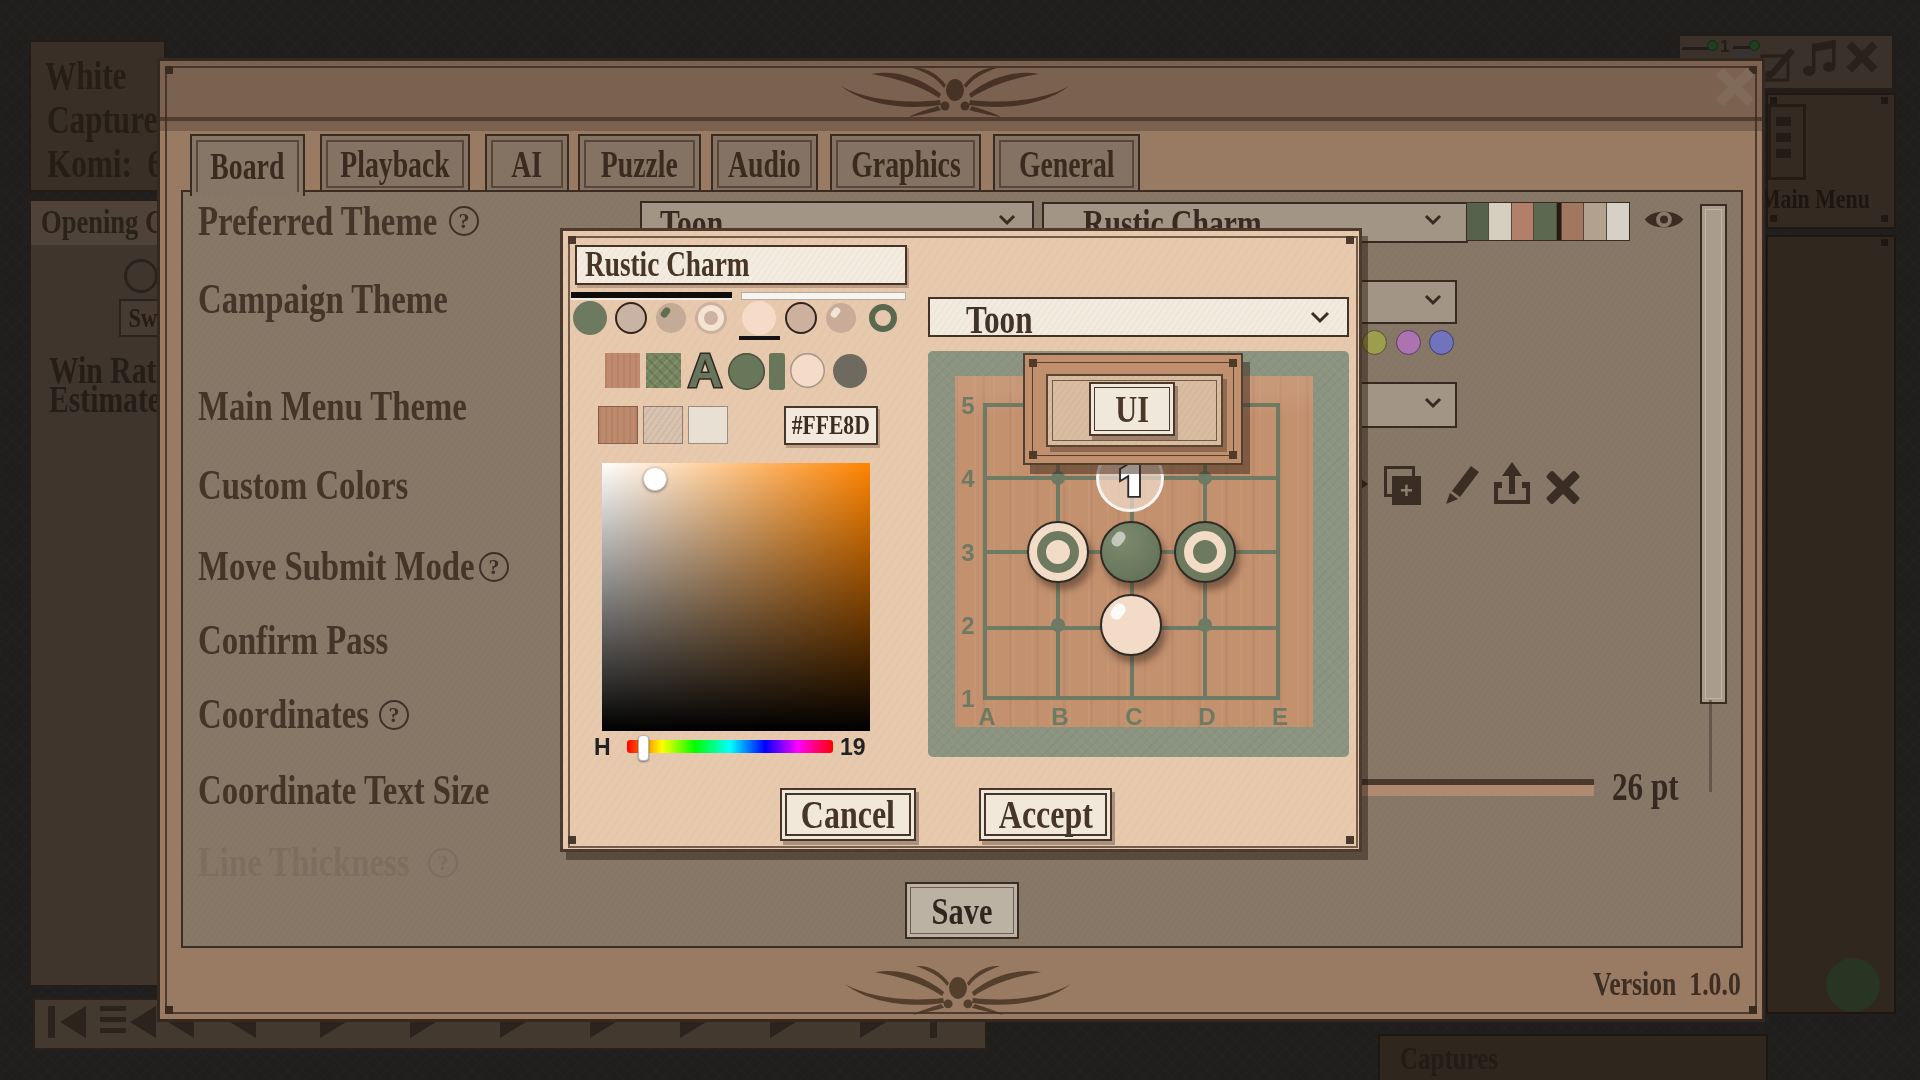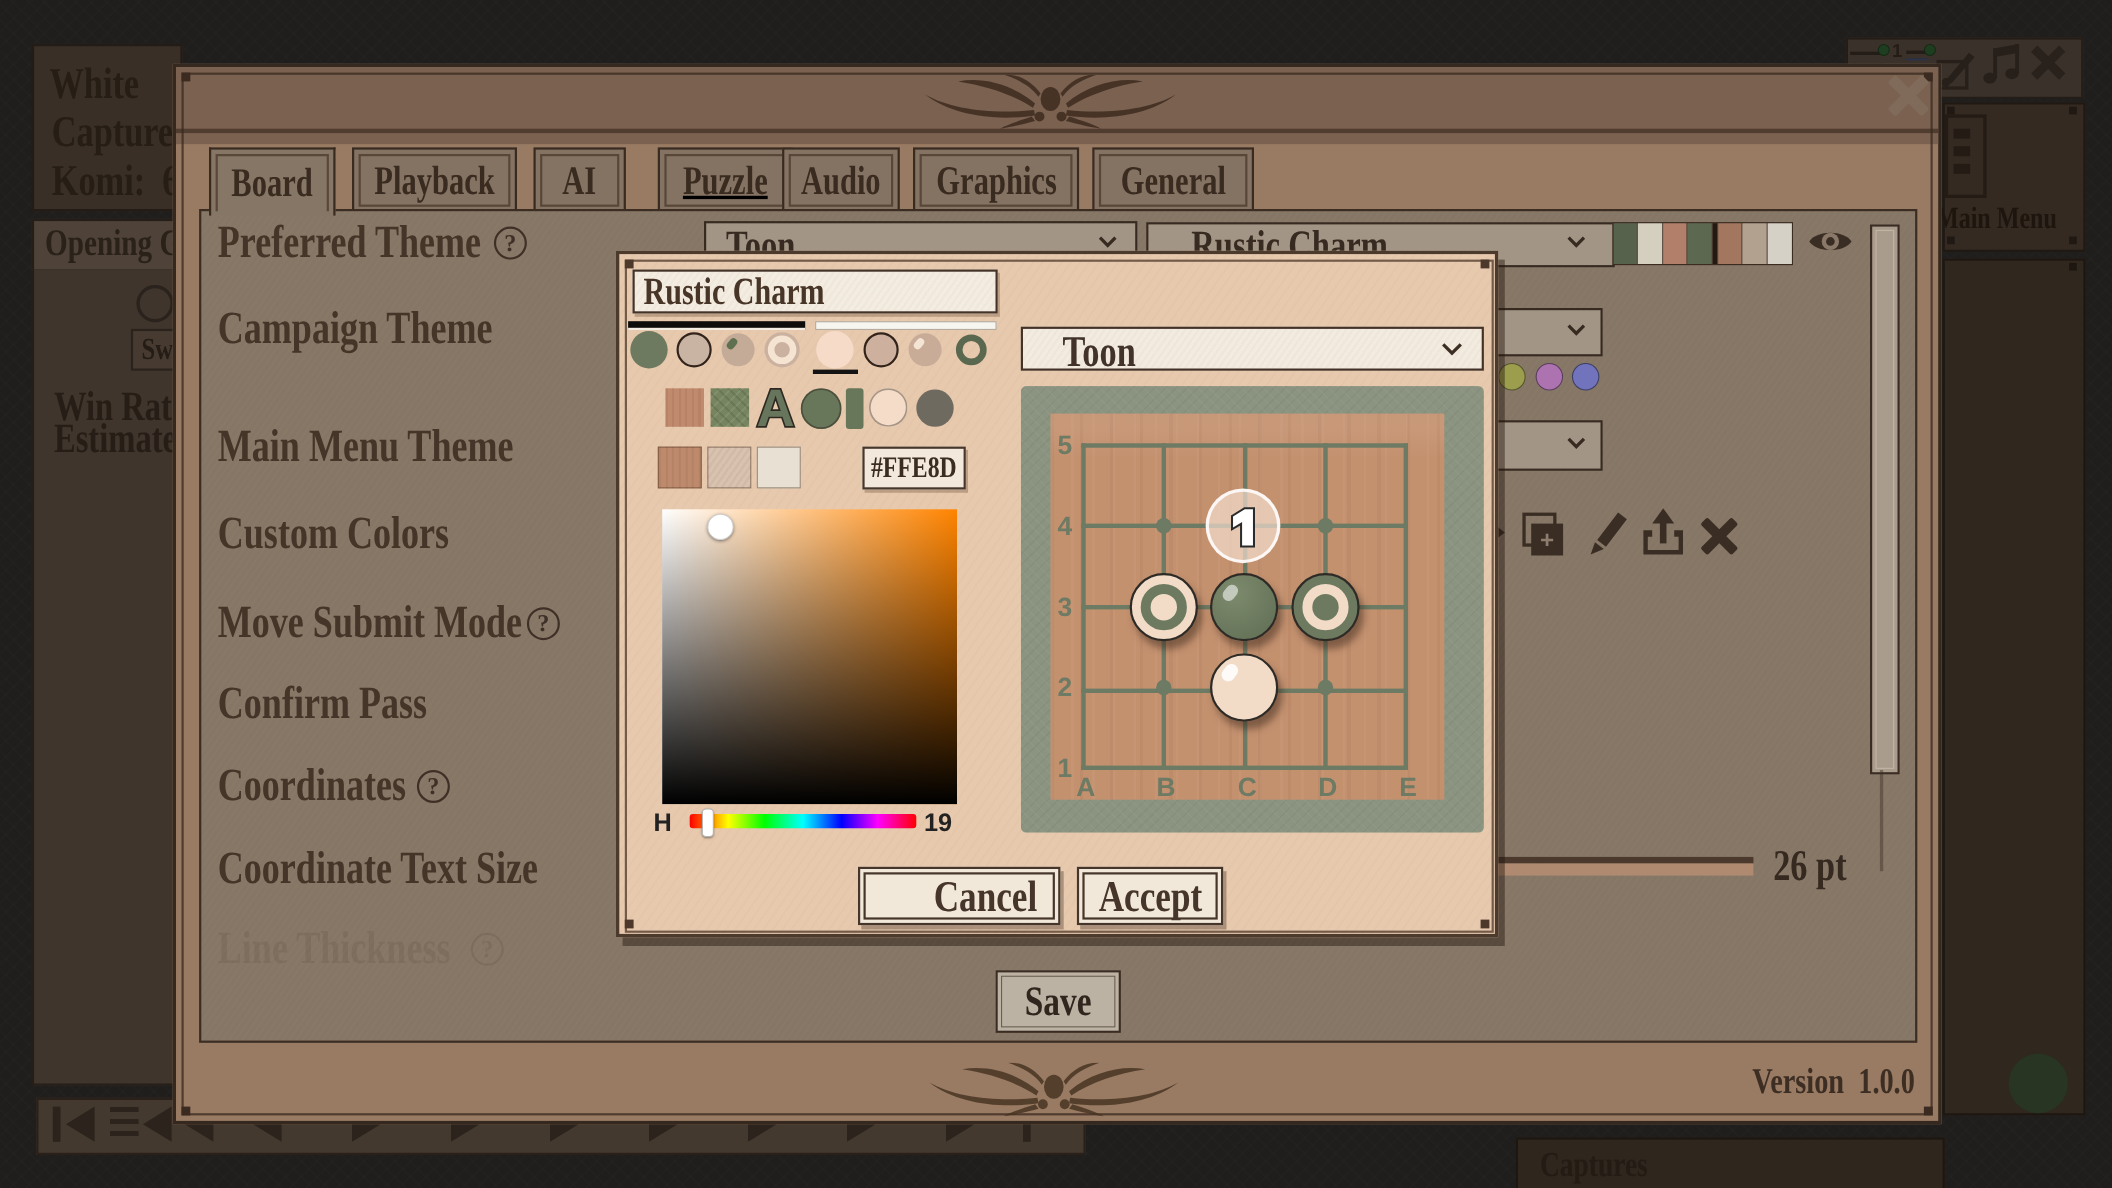--- a/index.html
+++ b/index.html
@@ -125,21 +125,21 @@
       <span class="sxc2" style="font-size:37px;color:#392b20;">Board</span>
     </div>
 <div class="abs ctr" style="left:320px;top:134px;width:146px;height:56px;background:#847262;border:2.5px solid #3a2b21;z-index:3;justify-content:center;">
       <div class="abs" style="inset:4px;border:2px solid rgba(70,52,38,.7);"></div>
       <span class="sxc2" style="font-size:37px;color:#392b20;">Playback</span>
     </div>
 <div class="abs ctr" style="left:485px;top:134px;width:80px;height:56px;background:#847262;border:2.5px solid #3a2b21;z-index:3;">
       <div class="abs" style="inset:4px;border:2px solid rgba(70,52,38,.7);"></div>
       <span class="sxc2" style="font-size:37px;color:#392b20;">AI</span>
     </div>
-<div class="abs ctr" style="left:598px;top:134px;width:119px;height:56px;background:#847262;border:2.5px solid #3a2b21;z-index:3;text-decoration:underline;">
+<div class="abs ctr" style="left:578px;top:134px;width:119px;height:56px;background:#847262;border:2.5px solid #3a2b21;z-index:3;">
       <div class="abs" style="inset:4px;border:2px solid rgba(70,52,38,.7);"></div>
       <span class="sxc2" style="font-size:37px;color:#392b20;">Puzzle</span>
     </div>
 <div class="abs ctr" style="left:711px;top:134px;width:103px;height:56px;background:#847262;border:2.5px solid #3a2b21;z-index:3;">
       <div class="abs" style="inset:4px;border:2px solid rgba(70,52,38,.7);"></div>
       <span class="sxc2" style="font-size:37px;color:#392b20;">Audio</span>
     </div>
 <div class="abs ctr" style="left:830px;top:134px;width:147px;height:56px;background:#847262;border:2.5px solid #3a2b21;z-index:3;">
       <div class="abs" style="inset:4px;border:2px solid rgba(70,52,38,.7);"></div>
       <span class="sxc2" style="font-size:37px;color:#392b20;">Graphics</span>
@@ -373,22 +373,36 @@
  <div class="stone" style="left:172px;top:243px;background:#f2dcc8;">
         <div class="abs" style="left:10px;top:7px;width:12px;height:17px;border-radius:8px;background:rgba(255,255,255,.85);transform:rotate(38deg);"></div>
       </div>
  <div class="abs ctr" style="left:168px;top:93px;width:68px;height:68px;border-radius:50%;background:rgba(243,222,206,.7);border:3px solid rgba(255,255,255,.85);box-sizing:border-box;">
   <svg width="28" height="37" viewBox="0 0 34 44" style="overflow:visible;margin-top:2px;">
    <path d="M28 2 L28 42 L16 42 L16 16 L6 22 L6 10 L19 2 Z" fill="#fff" stroke="#2b2b2b" stroke-width="4.5" stroke-linejoin="miter" paint-order="stroke"></path>
   </svg>
  </div>
 </div>
 
-
-<div class="abs ctr" style="left:780px;top:788px;width:132px;height:49px;background:#f2e8da;border:2.5px solid #46352a;box-shadow:3px 4px 0 rgba(60,40,28,.35);z-index:11;padding-left:48px;">
+<div class="abs" style="left:1023px;top:353px;width:216px;height:108px;background:#c0906e;border:2.5px solid #53402f;box-shadow:7px 9px 0 rgba(55,36,24,.5);z-index:13;">
+ <div class="abs" style="inset:7px;border:1.5px solid rgba(70,50,35,.85);"></div>
+ <div class="abs" style="left:4px;top:4px;width:8px;height:8px;background:#503b28;"></div>
+ <div class="abs" style="right:4px;top:4px;width:8px;height:8px;background:#503b28;"></div>
+ <div class="abs" style="left:4px;bottom:4px;width:8px;height:8px;background:#503b28;"></div>
+ <div class="abs" style="right:4px;bottom:4px;width:8px;height:8px;background:#503b28;"></div>
+ <div class="abs" style="left:21px;top:19px;width:173px;height:69px;background:repeating-linear-gradient(-55deg, rgba(170,120,85,.07) 0 2px, transparent 2px 5px),#d9bda2;border:2px solid #5a4533;box-shadow:4px 5px 0 rgba(70,45,30,.4);">
+  <div class="abs" style="inset:4px;border:1.5px solid rgba(80,58,40,.75);"></div>
+ </div>
+ <div class="abs ctr" style="left:64px;top:27px;width:82px;height:50px;background:#f0e8da;border:2.5px solid #4a382a;box-shadow:3px 4px 0 rgba(70,45,30,.4);">
+  <div class="abs" style="inset:3px;border:1.5px solid #4a382a;"></div>
+  <span class="sxc" style="font-size:38px;color:#4a382a;">UI</span>
+ </div>
+</div>
+
+<div class="abs ctr" style="left:780px;top:788px;width:132px;height:49px;background:#f2e8da;border:2.5px solid #46352a;box-shadow:3px 4px 0 rgba(60,40,28,.35);z-index:11;">
       <div class="abs" style="inset:3px;border:2px solid #46352a;"></div>
       <span class="sxc" style="font-size:40px;color:#46352a;">Cancel</span>
     </div>
 <div class="abs ctr" style="left:979px;top:788px;width:129px;height:49px;background:#f2e8da;border:2.5px solid #46352a;box-shadow:3px 4px 0 rgba(60,40,28,.35);z-index:11;">
       <div class="abs" style="inset:3px;border:2px solid #46352a;"></div>
       <span class="sxc" style="font-size:40px;color:#46352a;">Accept</span>
     </div>
 </div>
 
 </body></html>

